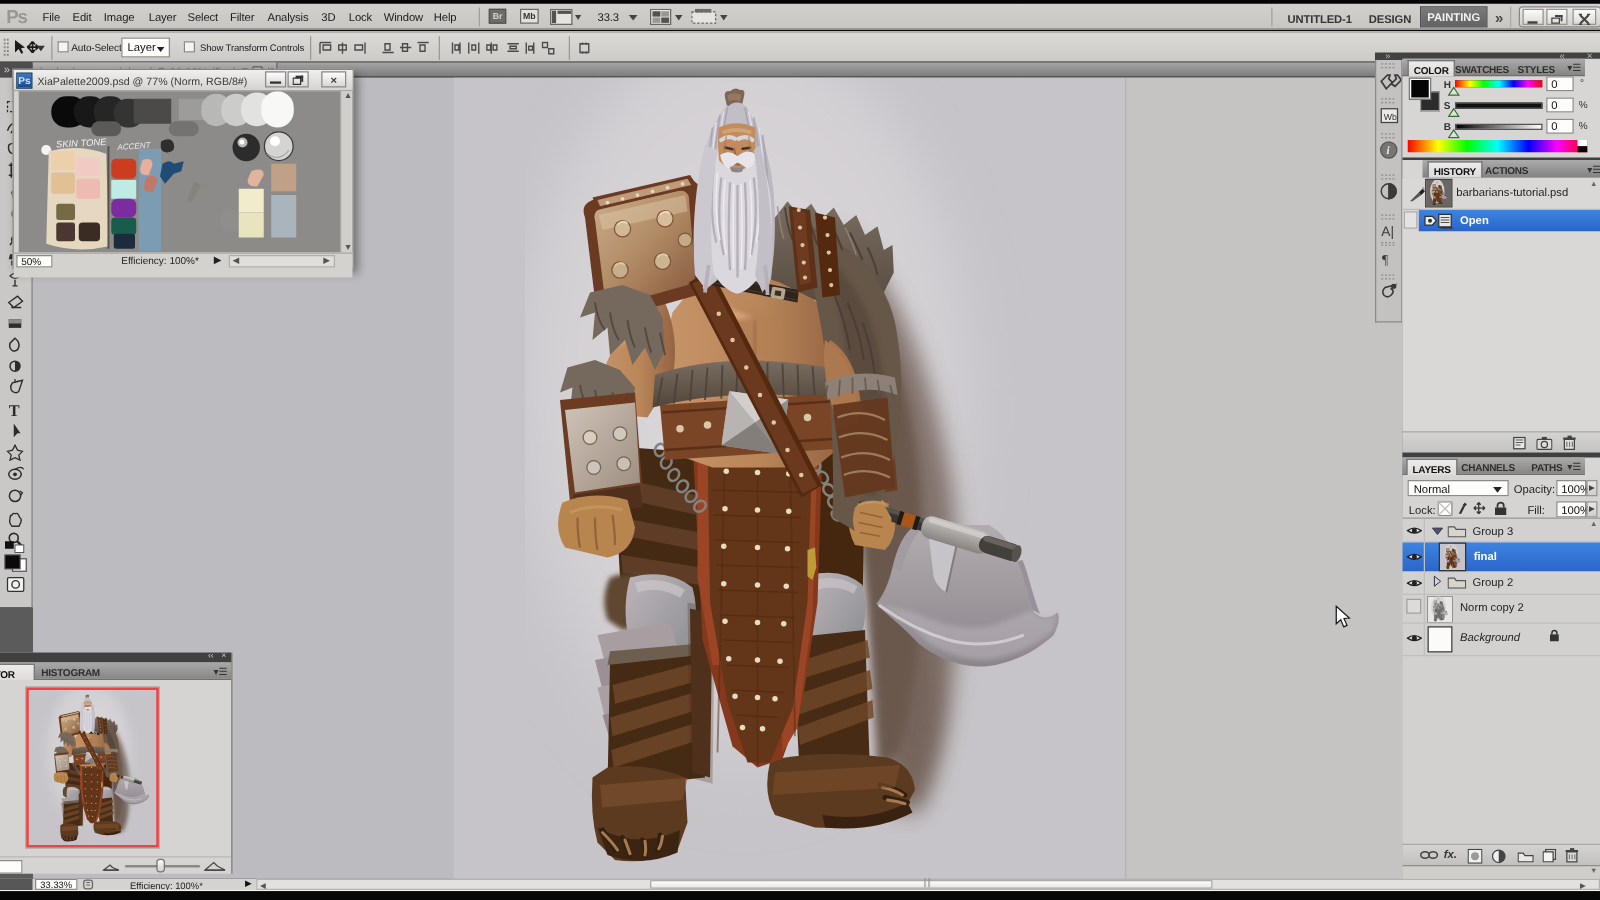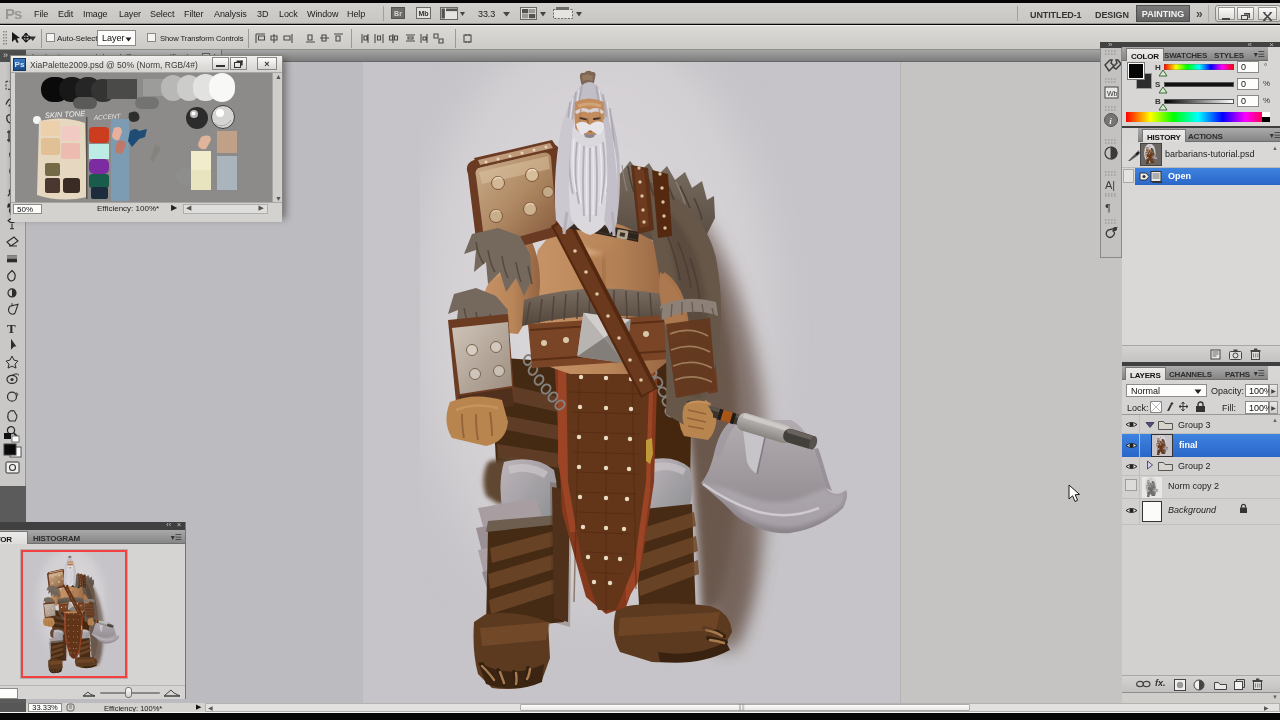--- a/index.html
+++ b/index.html
@@ -865,21 +865,21 @@
         <path d="M3.5 5.5 v4 M5.7 5.5 v4 M7.9 5.5 v4" stroke="#666" stroke-width="0.8"></path>
       </svg>
  </div>
  <div style="position:absolute;left:0;top:645px;width:158px;height:11px;background:#cfcecb;border-top:1px solid #8e8d8b;"></div>
  <div style="position:absolute;left:150px;top:647px;font-size:6px;color:#666;">▼</div>
 </div>
 
 <div class="abs" id="palette">
  <div id="paltitle">
   <div style="position:absolute;left:2px;top:2px;width:13px;height:13px;background:linear-gradient(#3a79c3,#1b4a85);border:1px solid #16365e;color:#cfe4ff;font-size:8px;font-weight:bold;text-align:center;line-height:12px;">Ps</div>
-  <div style="position:absolute;left:19px;top:4px;font-size:8.5px;color:#3a3a38;">XiaPalette2009.psd @ 50% (Norm, RGB/4#)</div>
+  <div style="position:absolute;left:19px;top:4px;font-size:8.5px;color:#3a3a38;">XiaPalette2009.psd @ 77% (Norm, RGB/8#)</div>
   <div class="winbtn" style="left:201px;top:1px;width:17px;height:13px;"><svg width="9" height="3" style="margin-top:7px">
           <rect width="9" height="2" fill="#333"></rect>
         </svg></div>
   <div class="winbtn" style="left:219px;top:1px;width:17px;height:13px;"><svg width="9" height="8" style="margin-top:2px">
           <rect x="0.5" y="2.5" width="6" height="5" fill="none" stroke="#333"></rect>
           <rect x="2.5" y="0.5" width="6" height="2" fill="#333"></rect>
           <rect x="7" y="0.5" width="1.6" height="5" fill="#333"></rect>
         </svg></div>
   <div class="winbtn" style="left:246px;top:1px;width:20px;height:13px;font-weight:bold;">×</div>
  </div>

